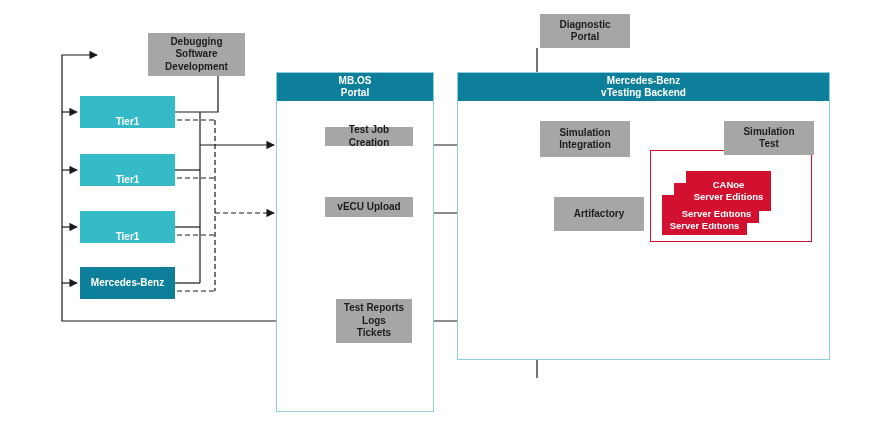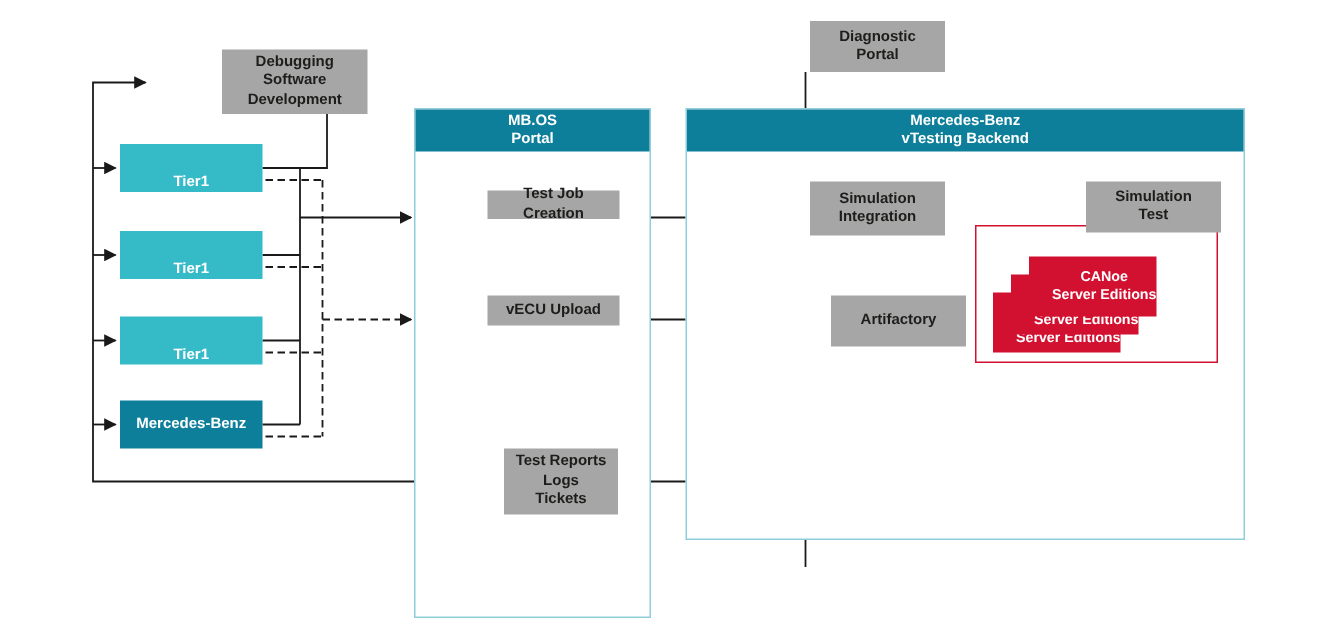--- a/index.html
+++ b/index.html
@@ -23,21 +23,21 @@
     position:absolute;left:0;top:0;right:0;height:28px;background:#0e7f9a;color:#ffffff;
     display:flex;align-items:center;justify-content:center;text-align:center;
     font-weight:bold;font-size:10px;line-height:1.25;white-space:pre-line;
   }
   .red-frame{
     position:absolute;border:1.5px solid #d21131;background:#ffffff;box-sizing:border-box;
   }
   .canoe{
     position:absolute;display:flex;text-align:center;font-weight:bold;font-size:9.5px;
     line-height:1.25;white-space:pre-line;box-sizing:border-box;
-    align-items:center;justify-content:flex-end;
+    align-items:center;justify-content:center;
   }
   .canoe.bottomtext{align-items:flex-end;padding-bottom:3px;}
   svg.wires{position:absolute;left:0;top:0;pointer-events:none;}
   .wire{fill:none;stroke:#1a1a1a;stroke-width:1.2;}
   .wire.dashed{stroke-dasharray:5 3;}
 </style>
 </head>
 <body>
 
 <div id="canvas">

